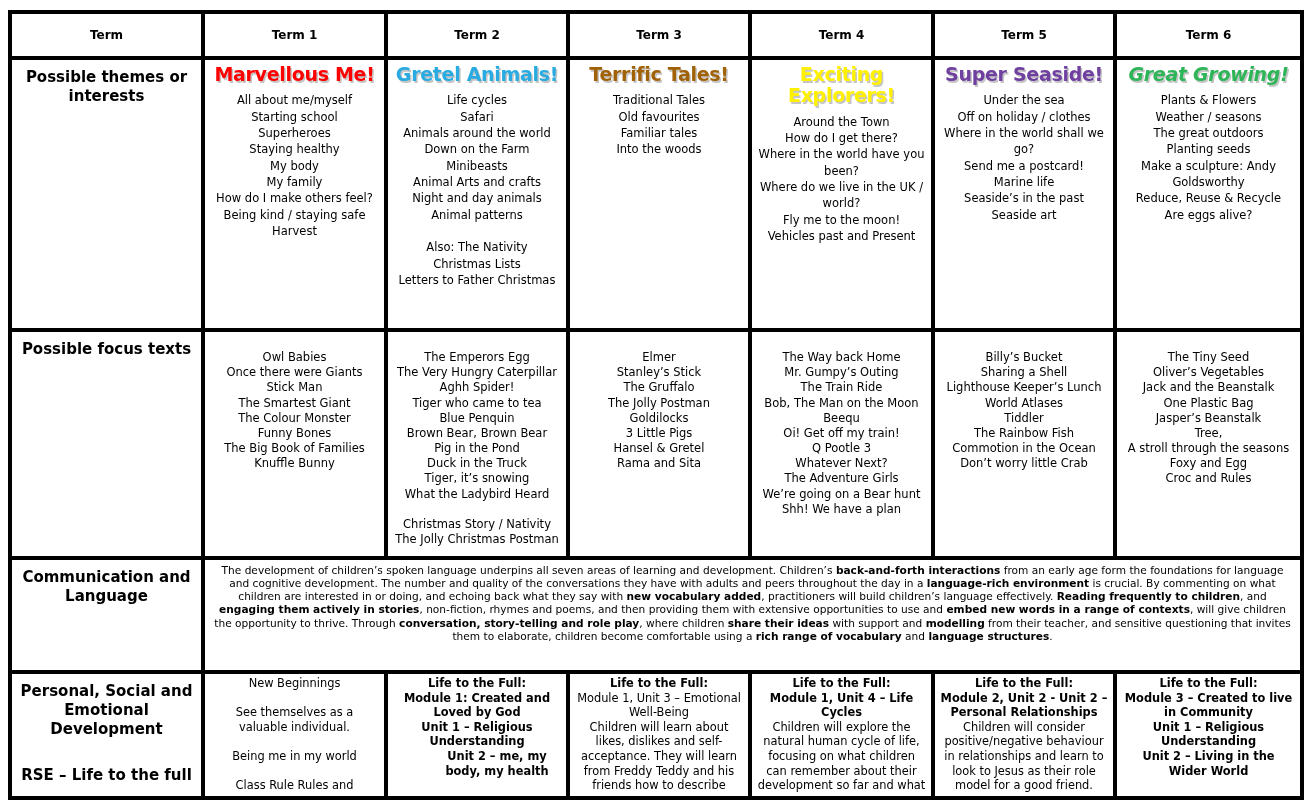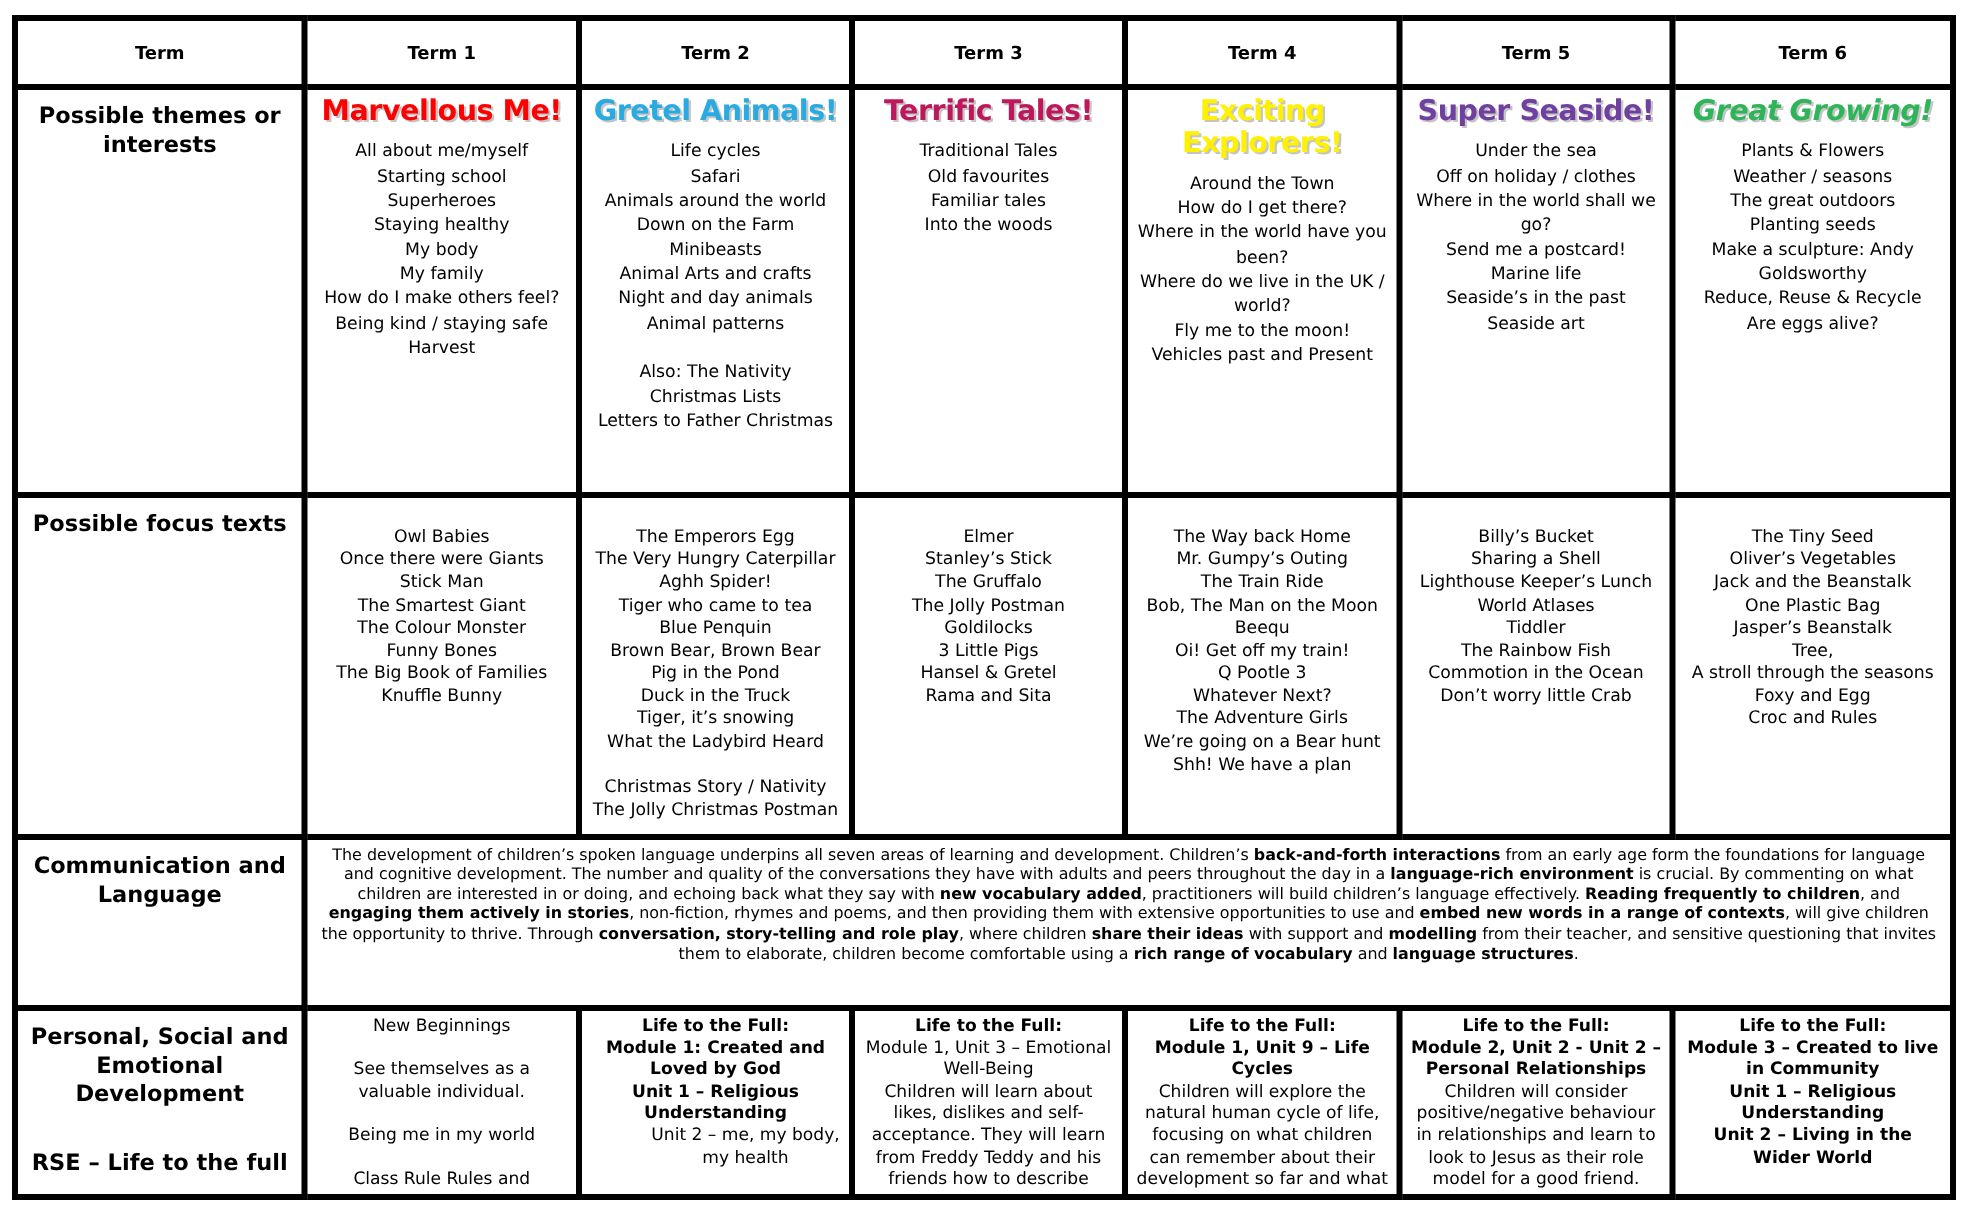--- a/index.html
+++ b/index.html
@@ -95,21 +95,21 @@
 Night and day animals
 Animal patterns
 
 Also: The Nativity
 Christmas Lists
 Letters to Father Christmas</div>
       </div>
     </td>
     <td>
       <div class="clip clip-themes">
-        <div class="theme-title" style="color: #be185d;">Terrific Tales!</div>
+        <div class="theme-title" style="color: #a16207;">Terrific Tales!</div>
         <div class="item-list">Traditional Tales
 Old favourites
 Familiar tales
 Into the woods</div>
       </div>
     </td>
     <td>
       <div class="clip clip-themes">
         <div class="theme-title" style="color: rgb(255, 241, 0);">Exciting Explorers!</div>
         <div class="item-list">Around the Town
@@ -247,34 +247,34 @@
             <div>Being me in my world</div>
             <div>&nbsp;</div>
             <div>Class Rule Rules and Routines</div>
           </div>
     </td>
     <td>
       <div class="clip clip-psed psed-lines">
             <div style="font-weight: bold;">Life to the Full:</div>
             <div style="font-weight: bold;">Module 1: Created and Loved by God</div>
             <div style="font-weight: bold;">Unit 1 – Religious Understanding</div>
-            <div style="font-weight: normal; margin-left: 40px;">Unit 2 – me, my body, my health</div>
+            <div style="font-weight: bold; margin-left: 40px;">Unit 2 – me, my body, my health</div>
           </div>
     </td>
     <td>
       <div class="clip clip-psed psed-lines">
             <div style="font-weight: bold;">Life to the Full:</div>
             <div style="font-weight: normal;">Module 1, Unit 3 – Emotional Well-Being</div>
             <div>Children will learn about likes, dislikes and self-acceptance. They will learn from Freddy Teddy and his friends how to describe different feelings,</div>
           </div>
     </td>
     <td>
       <div class="clip clip-psed psed-lines">
             <div style="font-weight: bold;">Life to the Full:</div>
-            <div style="font-weight: bold;">Module 1, Unit 9 – Life Cycles</div>
+            <div style="font-weight: bold;">Module 1, Unit 4 – Life Cycles</div>
             <div>Children will explore the natural human cycle of life, focusing on what children can remember about their development so far and what they know will happen as they get older. This is</div>
           </div>
     </td>
     <td>
       <div class="clip clip-psed psed-lines">
             <div style="font-weight: bold;">Life to the Full:</div>
             <div style="font-weight: bold;">Module 2, Unit 2 - Unit 2 – Personal Relationships</div>
             <div>Children will consider positive/negative behaviour in relationships and learn to look to Jesus as their role model for a good friend. Children will learn</div>
           </div>
     </td>

